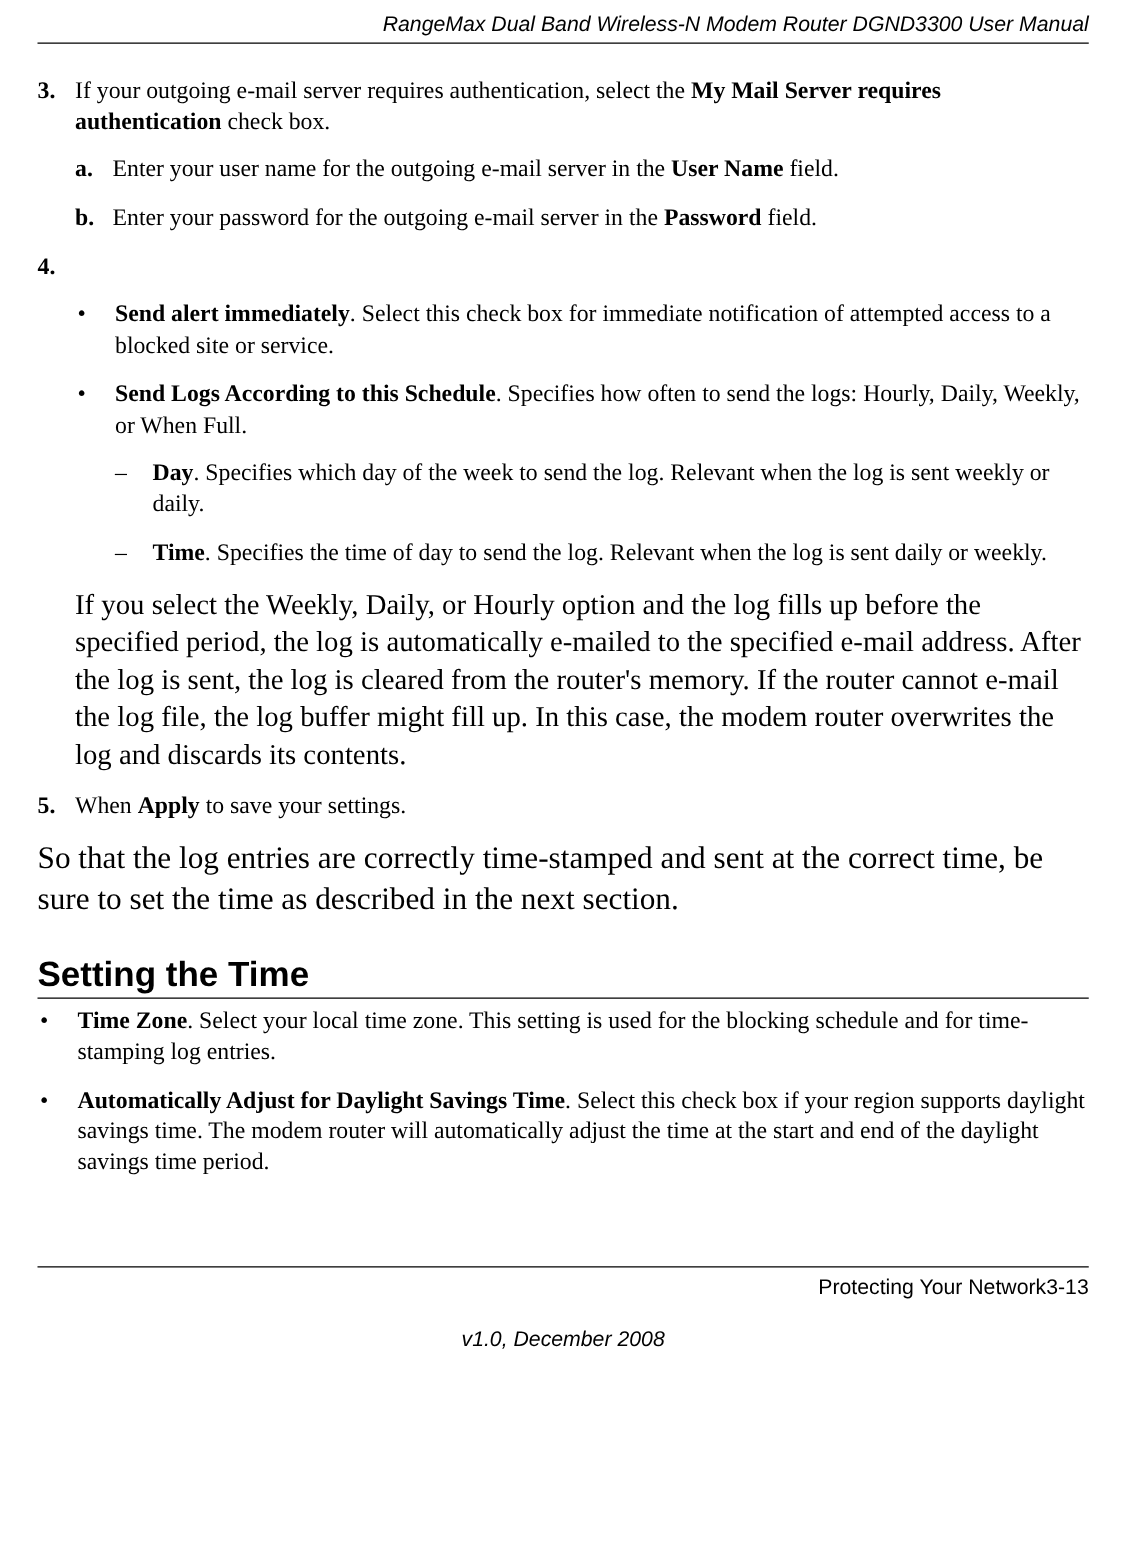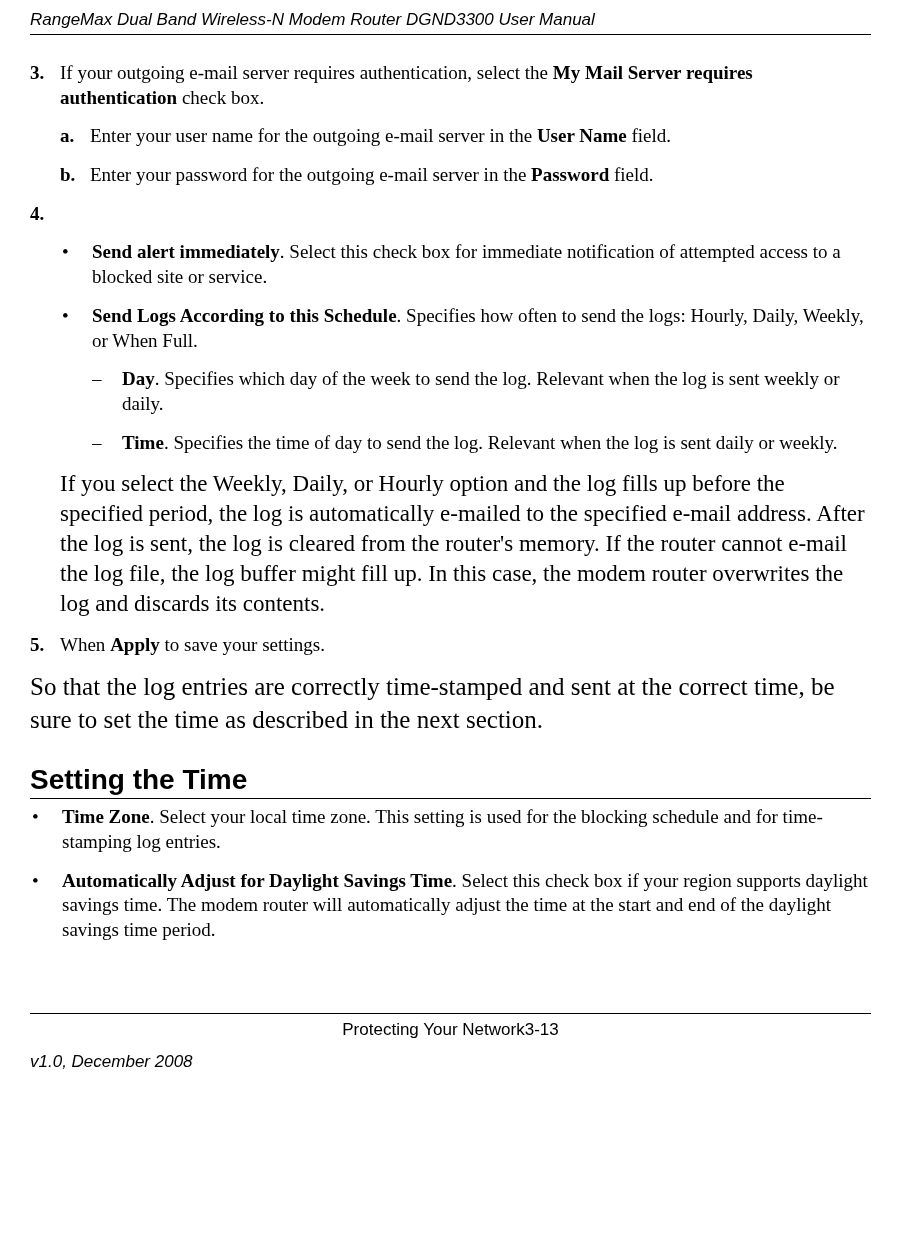--- a/index.html
+++ b/index.html
@@ -8,21 +8,21 @@
     font-family: "Times New Roman", Times, serif;
     color: #000;
     background: #fff;
     width: 901px;
   }
   .page {
     padding: 10px 30px 20px 30px;
     box-sizing: border-box;
   }
   .header {
-    text-align: left;
+    text-align: right;
     font-style: italic;
     font-family: Arial, Helvetica, sans-serif;
     font-size: 17px;
     padding-bottom: 4px;
     border-bottom: 1px solid #000;
     margin-bottom: 26px;
   }
   .list-item {
     display: flex;
     font-size: 19px;
@@ -88,30 +88,30 @@
     line-height: 1.3;
     margin-bottom: 14px;
   }
   .footer {
     border-top: 1px solid #000;
     margin-top: 70px;
     padding-top: 6px;
   }
   .footer-row {
     display: flex;
-    justify-content: center;
+    justify-content: flex-end;
     font-family: Arial, Helvetica, sans-serif;
     font-size: 17px;
   }
   .footer-center {
-    text-align: left;
+    text-align: center;
     font-family: Arial, Helvetica, sans-serif;
     font-style: italic;
     font-size: 17px;
-    margin-top: 12px;
+    margin-top: 22px;
   }
   .bold { font-weight: bold; }
 </style>
 </head>
 <body>
 
 <div class="page">
 
   <div class="header">RangeMax Dual Band Wireless-N Modem Router DGND3300 User Manual</div>
 

